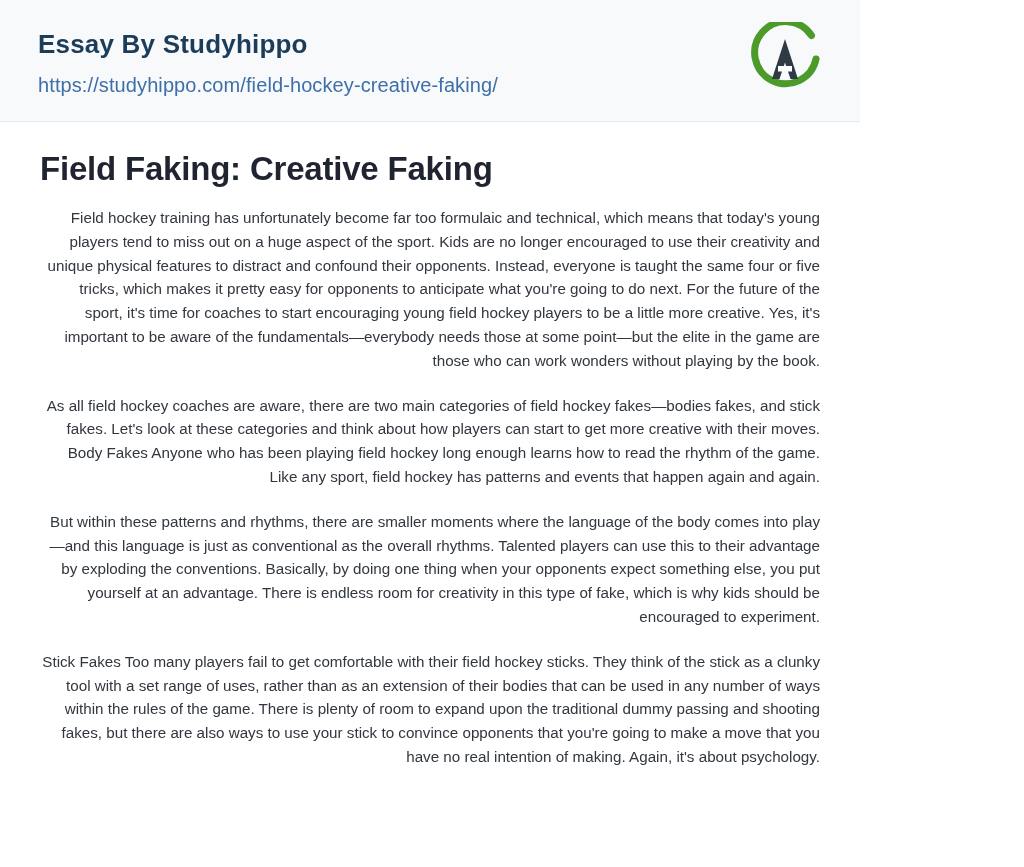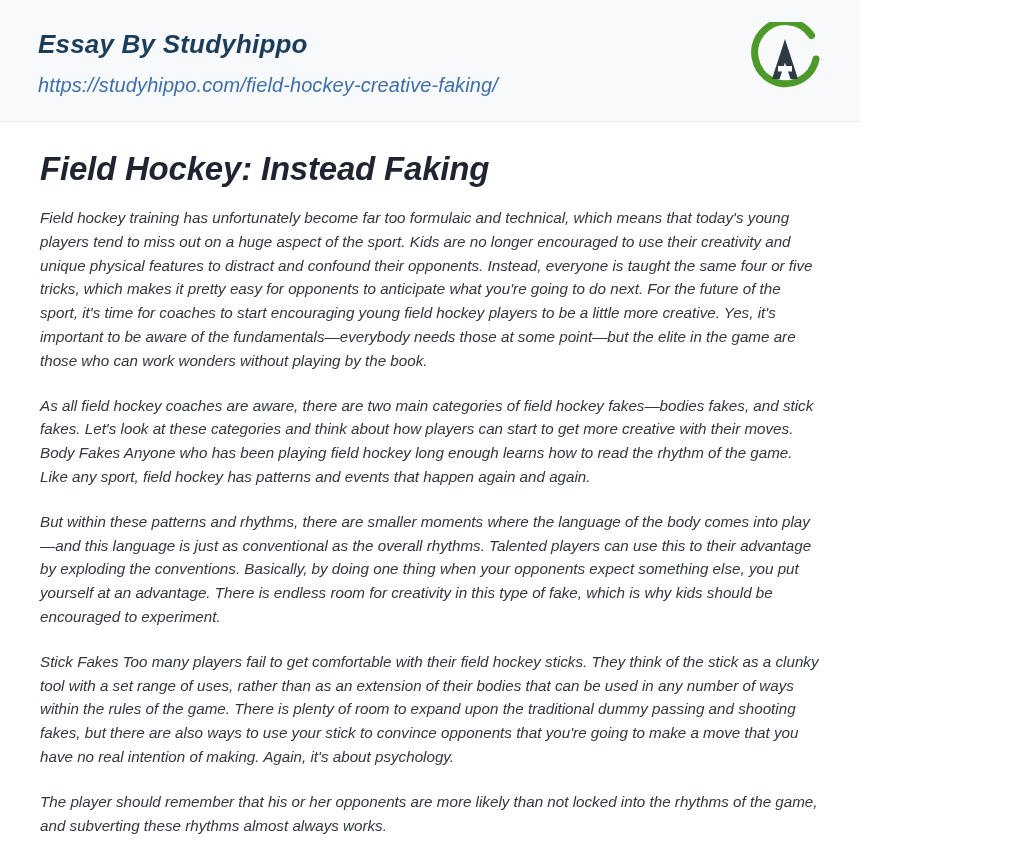--- a/index.html
+++ b/index.html
@@ -14,21 +14,20 @@
     color: #2c3038;
     overflow: hidden;
   }
 
   .page {
     width: 860px;
     height: 867px;
     position: relative;
     background: #ffffff;
     box-sizing: border-box;
-    font-style: italic;
   }
 
   
   .header {
     position: relative;
     height: 122px;
     background: #f7f9fb;
     border-bottom: 1px solid #e6ebef;
     box-sizing: border-box;
     padding: 30px 38px 0 38px;
@@ -67,21 +66,21 @@
     font-weight: bold;
     color: #1f2430;
     margin: 0 0 18px 0;
     letter-spacing: -0.2px;
   }
   .para {
     font-size: 15.2px;
     line-height: 23.8px;
     color: #32373f;
     margin: 0 0 21px 0;
-    text-align: left;
+    text-align: right;
   }
   .para:last-child {
     margin-bottom: 0;
   }
 </style>
 </head>
 <body>
 
 <div class="page">
 
@@ -92,21 +91,20 @@
     <div class="logo">
       <svg width="74" height="74" viewBox="0 0 74 74" xmlns="http://www.w3.org/2000/svg">
         <path d="M63.5 13.5 A31 31 0 1 0 68 37" fill="none" stroke="#4c9a2a" stroke-width="7" stroke-linecap="round"></path>
         <path d="M37 17 L50 57 L42.5 57 L37 40.5 L31.5 57 L24 57 Z" fill="#2f3a45"></path>
         <rect x="30" y="44" width="14" height="5.5" fill="#ffffff"></rect>
       </svg>
     </div>
   </div>
 
   <div class="article">
-    <h1 class="article-title">Field Hockey: Instead Faking</h1>
+    <h1 class="article-title">Field Faking: Creative Faking</h1>
     <p class="para">Field hockey training has unfortunately become far too formulaic and technical, which means that today's young players tend to miss out on a huge aspect of the sport. Kids are no longer encouraged to use their creativity and unique physical features to distract and confound their opponents. Instead, everyone is taught the same four or five tricks, which makes it pretty easy for opponents to anticipate what you're going to do next. For the future of the sport, it's time for coaches to start encouraging young field hockey players to be a little more creative. Yes, it's important to be aware of the fundamentals—everybody needs those at some point—but the elite in the game are those who can work wonders without playing by the book.</p>
     <p class="para">As all field hockey coaches are aware, there are two main categories of field hockey fakes—bodies fakes, and stick fakes. Let's look at these categories and think about how players can start to get more creative with their moves. Body Fakes Anyone who has been playing field hockey long enough learns how to read the rhythm of the game. Like any sport, field hockey has patterns and events that happen again and again.</p>
     <p class="para">But within these patterns and rhythms, there are smaller moments where the language of the body comes into play—and this language is just as conventional as the overall rhythms. Talented players can use this to their advantage by exploding the conventions. Basically, by doing one thing when your opponents expect something else, you put yourself at an advantage. There is endless room for creativity in this type of fake, which is why kids should be encouraged to experiment.</p>
     <p class="para">Stick Fakes Too many players fail to get comfortable with their field hockey sticks. They think of the stick as a clunky tool with a set range of uses, rather than as an extension of their bodies that can be used in any number of ways within the rules of the game. There is plenty of room to expand upon the traditional dummy passing and shooting fakes, but there are also ways to use your stick to convince opponents that you're going to make a move that you have no real intention of making. Again, it's about psychology.</p>
-    <p class="para">The player should remember that his or her opponents are more likely than not locked into the rhythms of the game, and subverting these rhythms almost always works.</p>
   </div>
 
 </div>
 
 </body></html>

